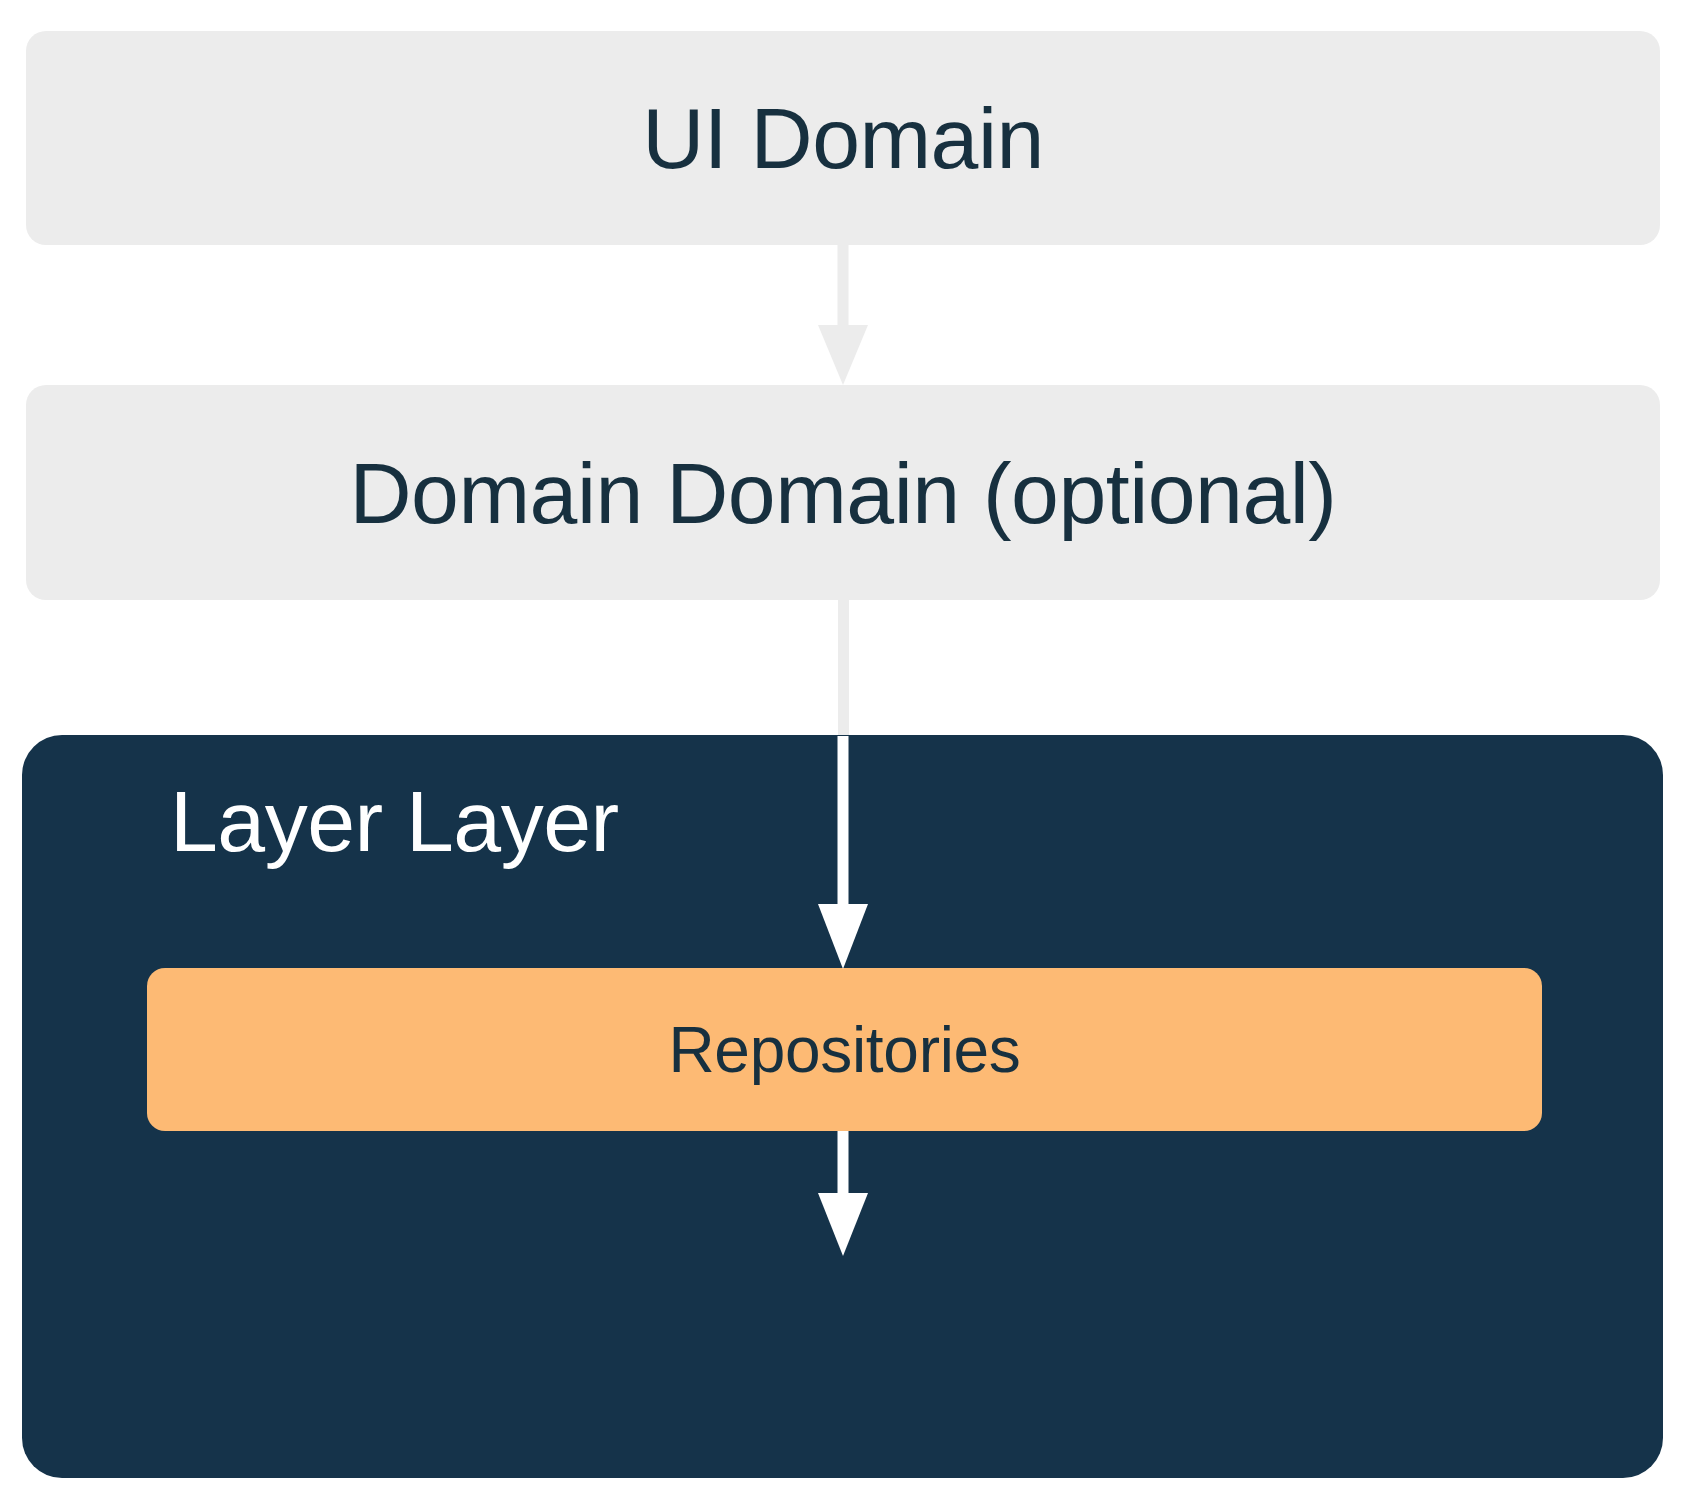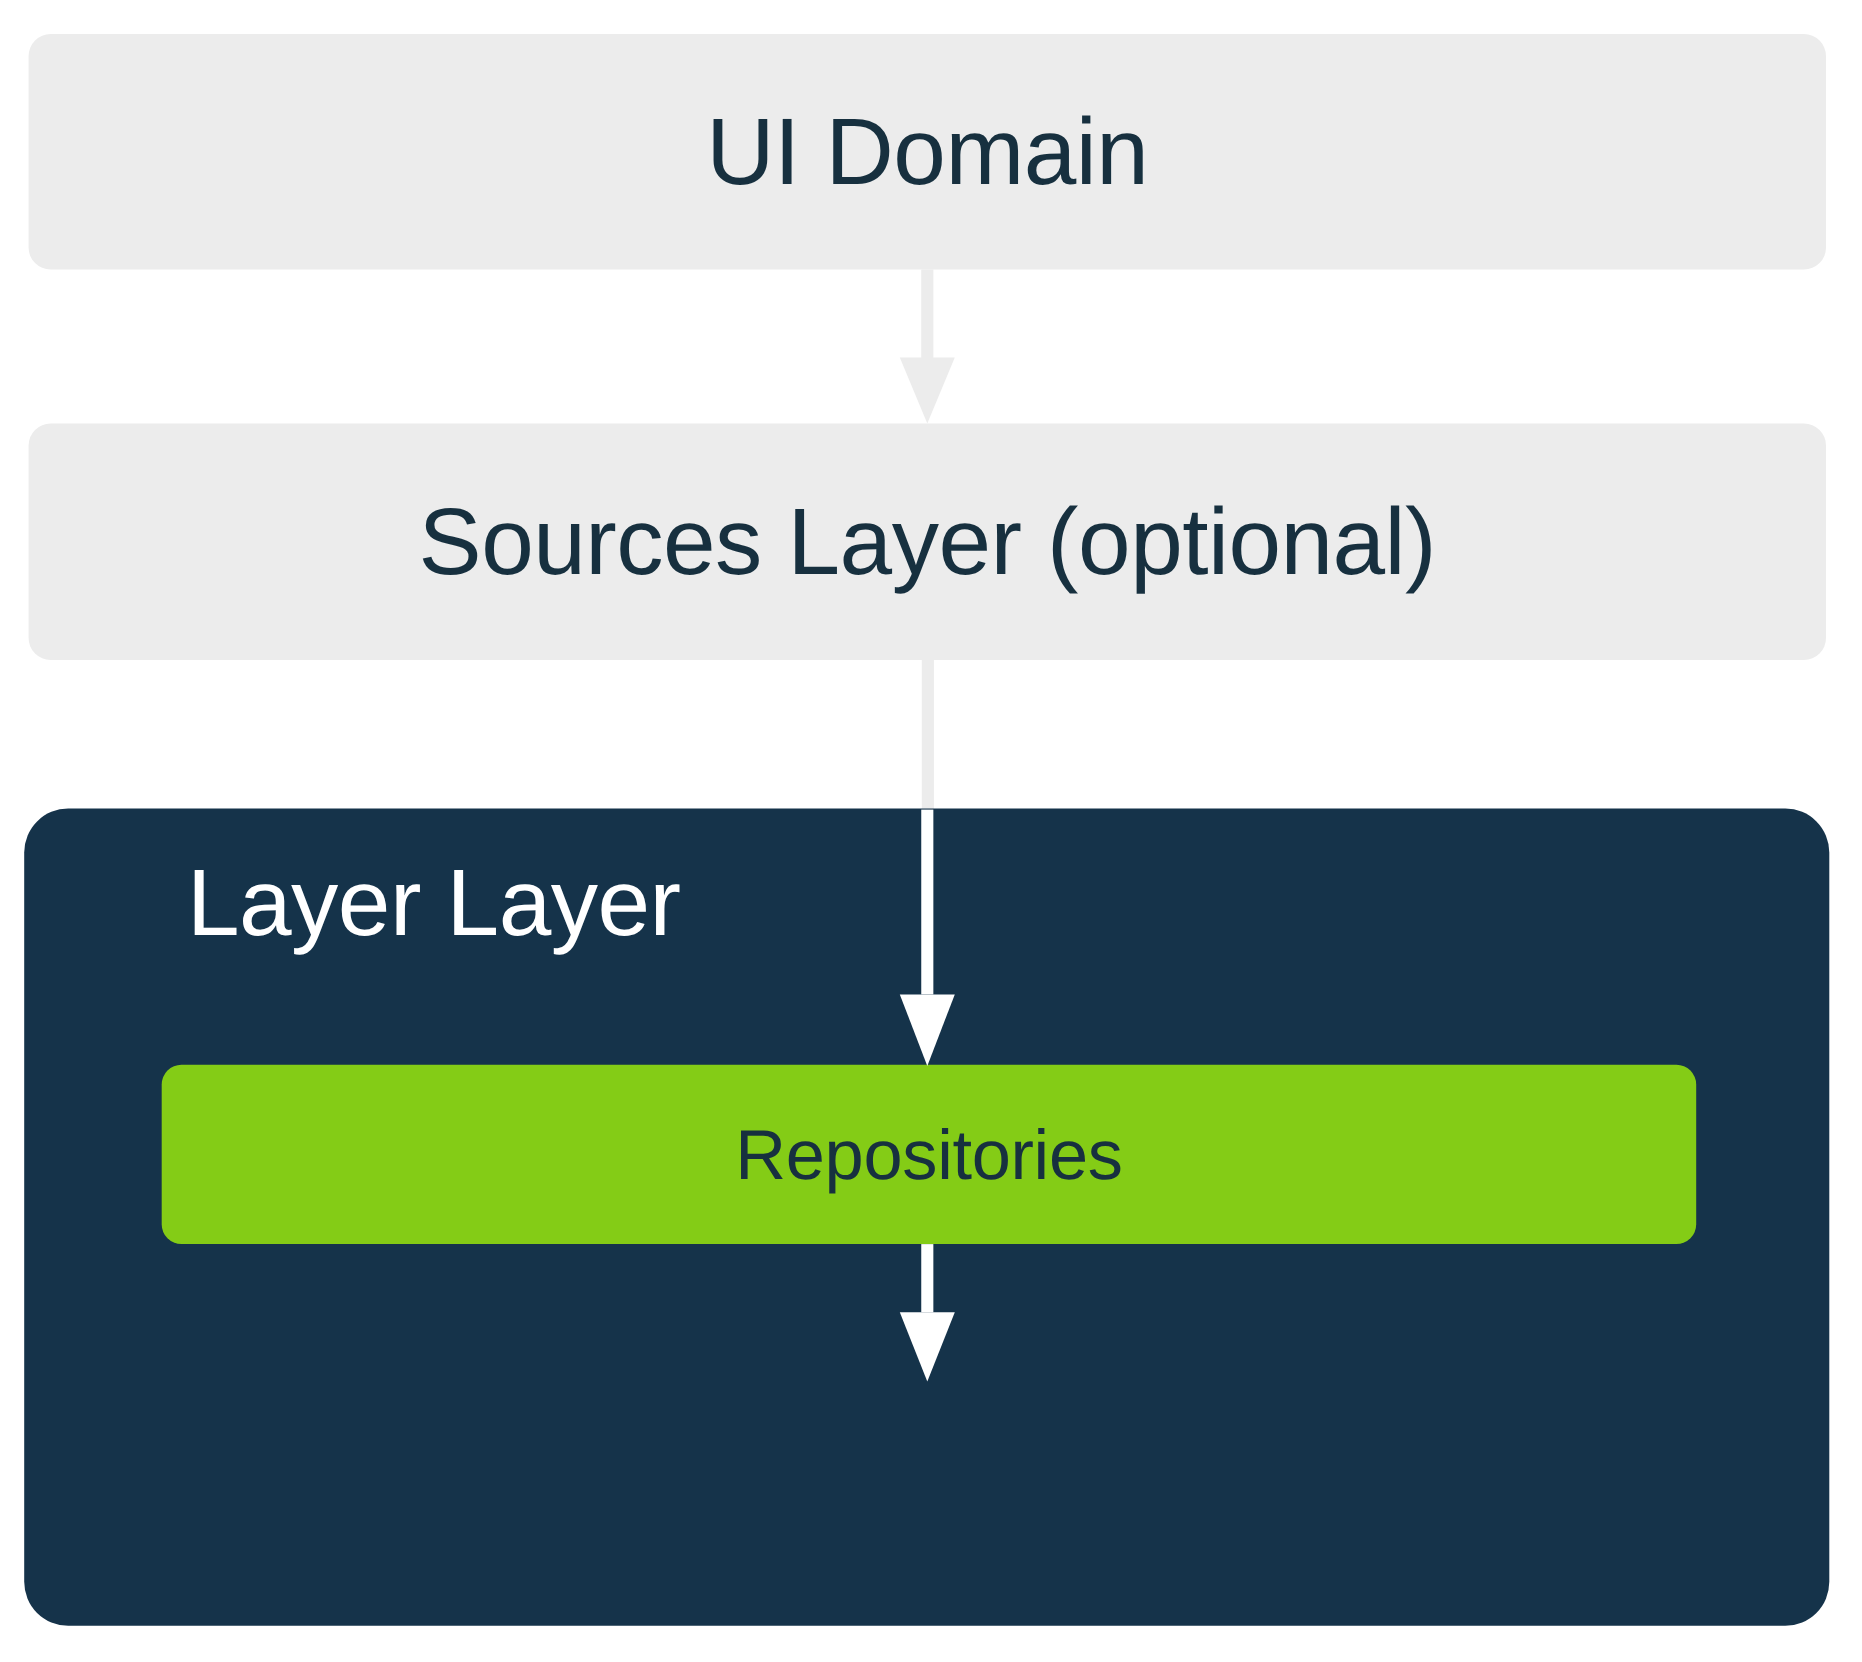--- a/index.html
+++ b/index.html
@@ -100,21 +100,21 @@
     letter-spacing: -0.3px;
     color: #17303f;
     white-space: nowrap;
   }
 
   #repositories-box {
     left: 125px;
     top: 233px;
     width: 1395px;
     height: 163px;
-    background: #84cc16;
+    background: #fdba74;
   }
 
   #data-sources-box {
     left: 125px;
     top: 521px;
     width: 1395px;
     height: 161px;
     background: #dcecfb;
   }
 
@@ -204,21 +204,21 @@
   <div class="layer-box" id="ui-layer-box">
     <span class="layer-label">UI Domain</span>
   </div>
 
   <div class="arrow" id="arrow-ui-to-domain">
     <div class="arrow-shaft"></div>
     <div class="arrow-head"></div>
   </div>
 
   <div class="layer-box" id="domain-layer-box">
-    <span class="layer-label">Sources Layer (optional)</span>
+    <span class="layer-label">Domain Domain (optional)</span>
   </div>
 
   <div id="arrow-domain-to-data-shaft"></div>
 
   <div id="data-layer-box">
 
     <span id="data-layer-title">Layer Layer</span>
 
     <div class="inner-box" id="repositories-box">
       <span class="inner-label">Repositories</span>

